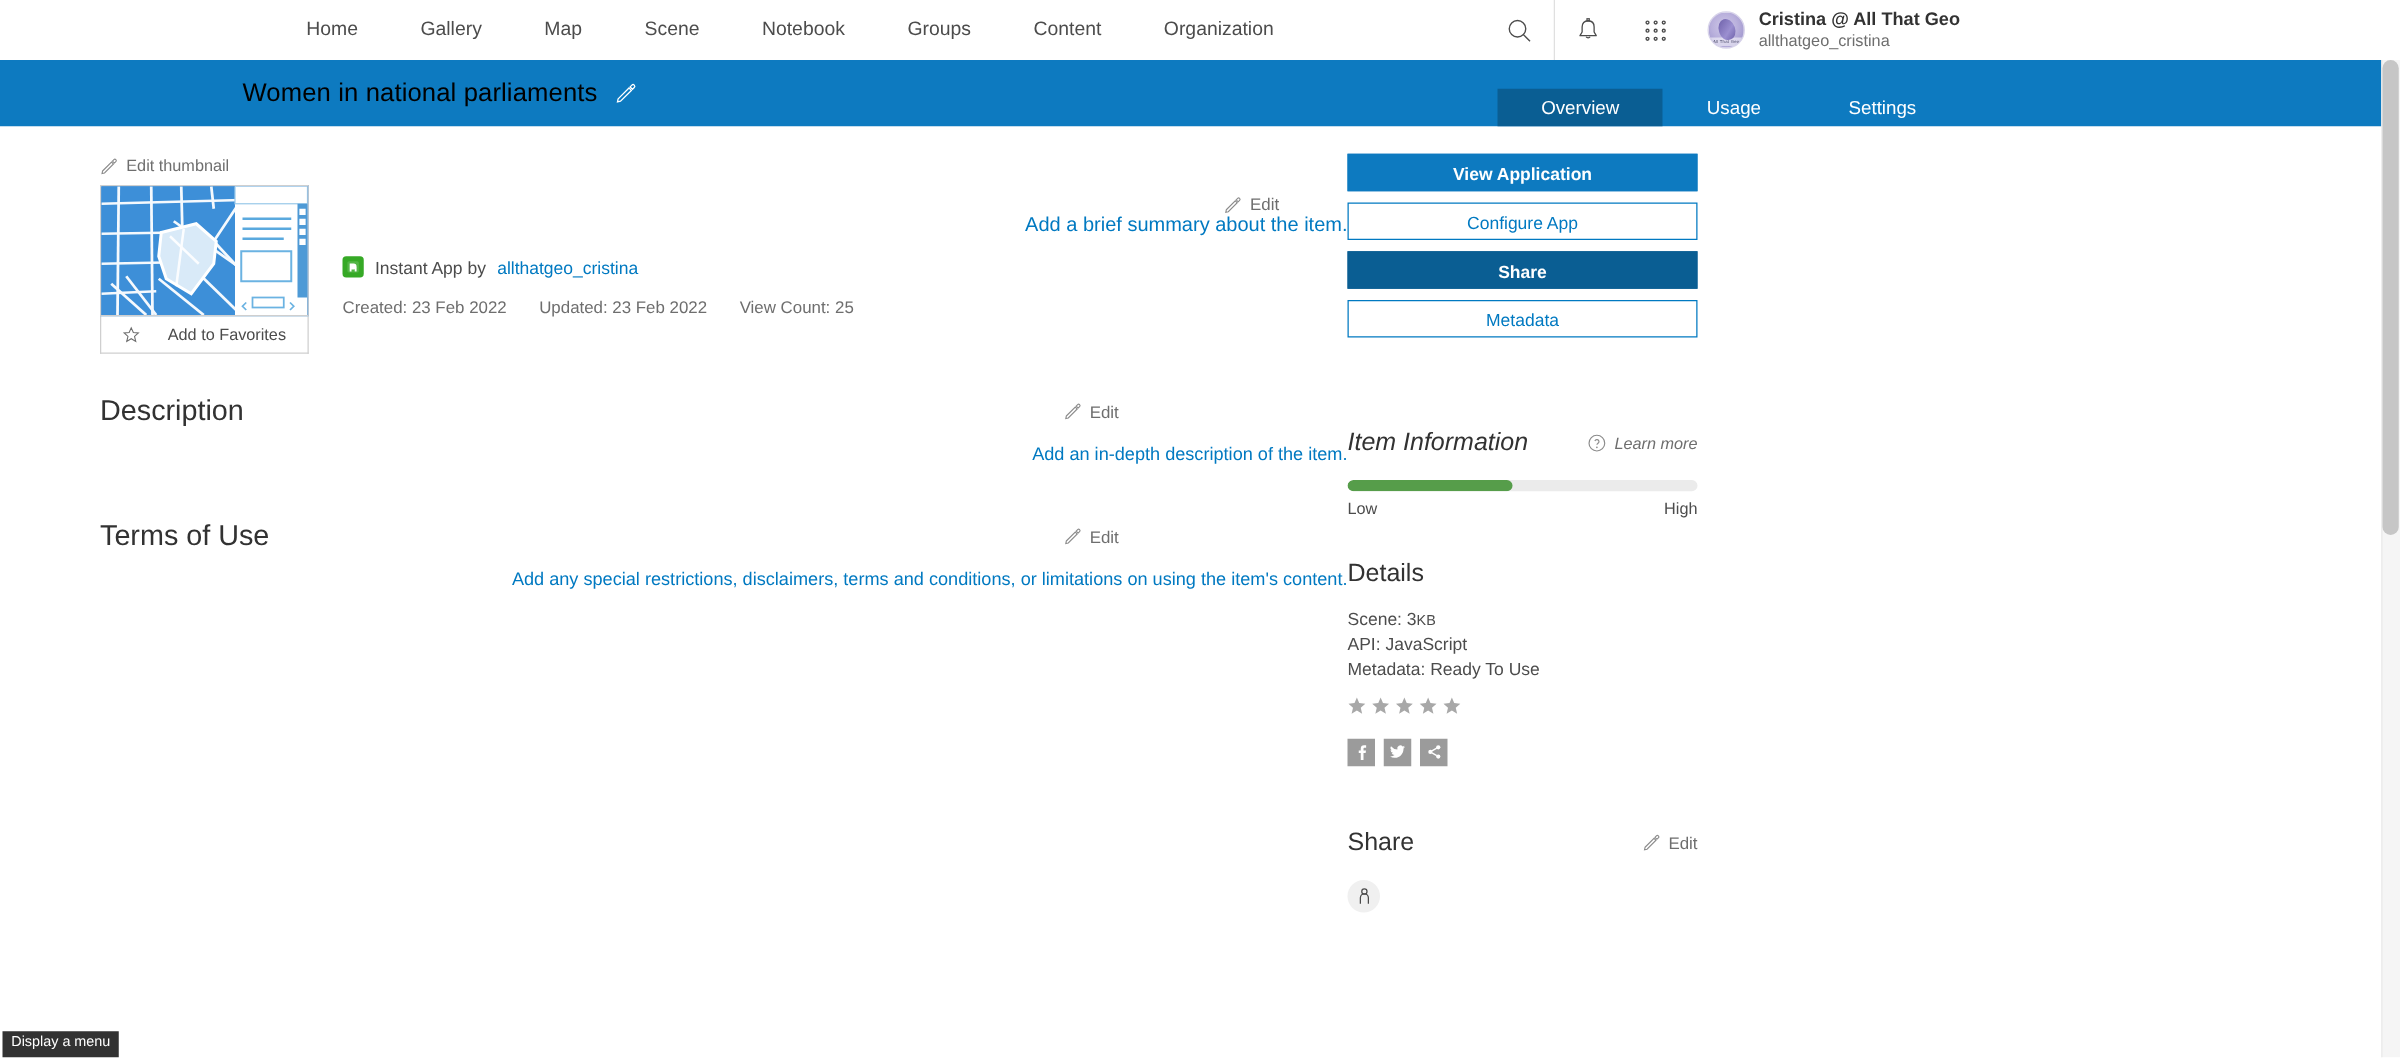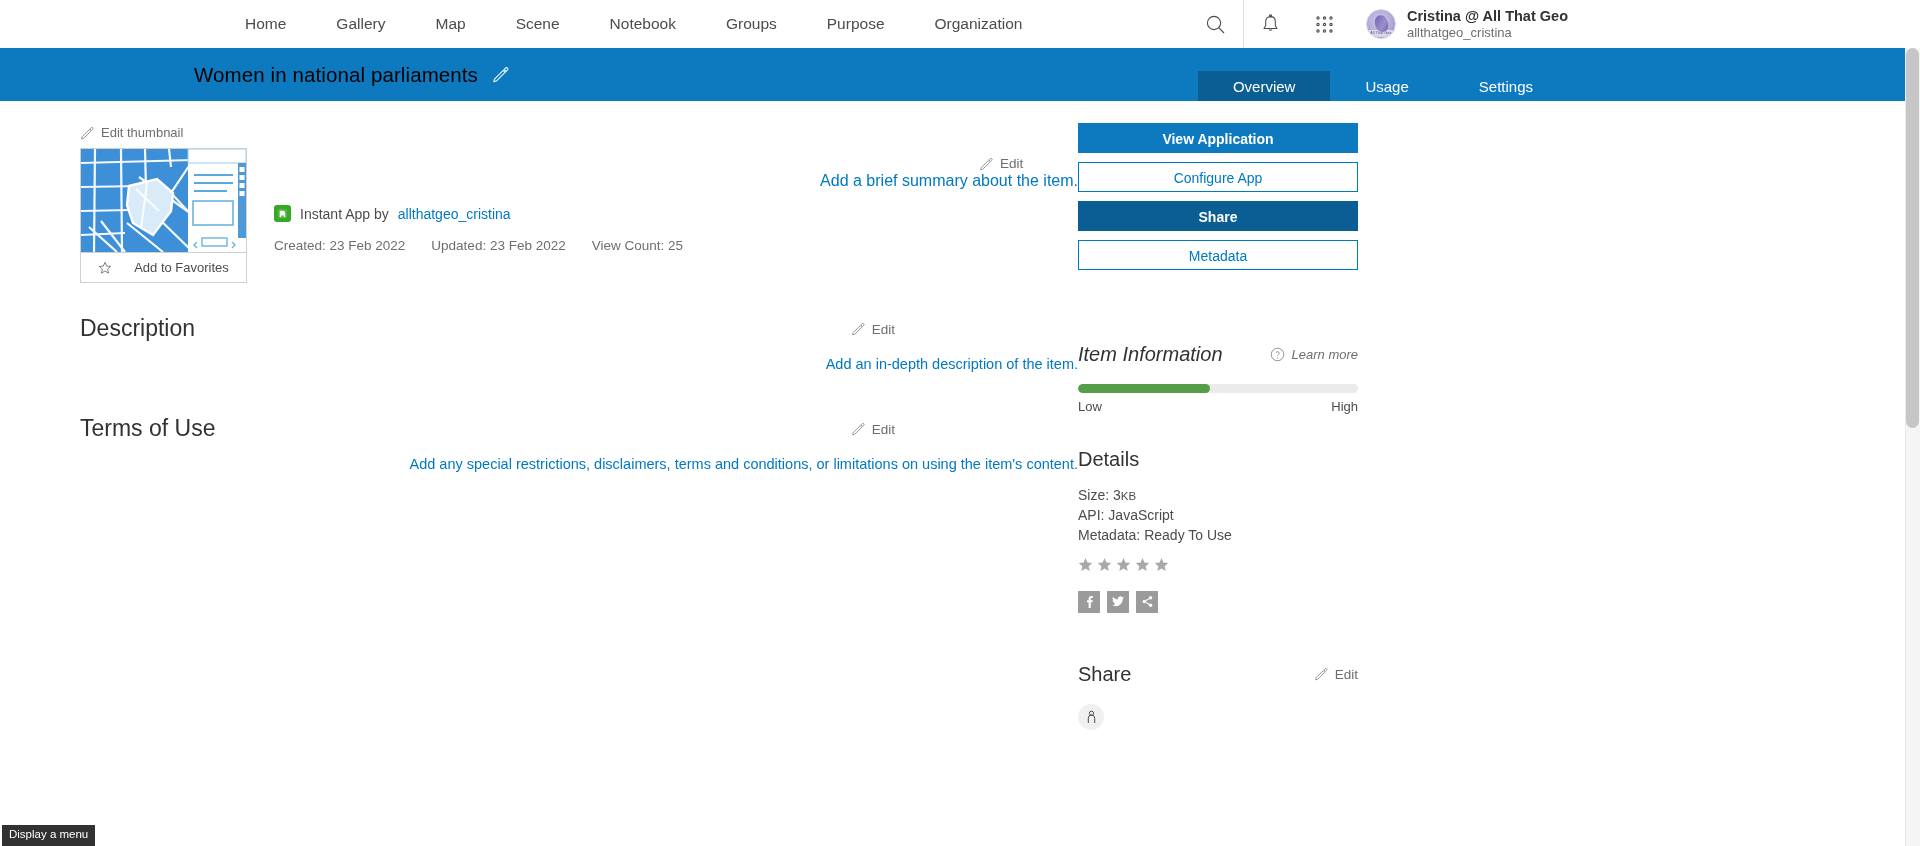--- a/index.html
+++ b/index.html
@@ -333,21 +333,21 @@
 <body>
 
 <div class="topnav">
   <nav class="nav-links">
     <span class="nav-link">Home</span>
     <span class="nav-link">Gallery</span>
     <span class="nav-link">Map</span>
     <span class="nav-link">Scene</span>
     <span class="nav-link">Notebook</span>
     <span class="nav-link">Groups</span>
-    <span class="nav-link">Purpose</span>
+    <span class="nav-link">Content</span>
     <span class="nav-link">Organization</span>
   </nav>
 
   <div class="nav-right">
     <div class="icon-btn">
       <svg width="21" height="21" viewBox="0 0 21 21">
         <circle cx="9" cy="9" r="6.6" fill="none" stroke="#4c4c4c" stroke-width="1.1"></circle>
         <line x1="13.7" y1="13.7" x2="19" y2="19" stroke="#4c4c4c" stroke-width="1.1"></line>
       </svg>
     </div>
@@ -556,21 +556,21 @@
       <span>High</span>
     </div>
 
 
     <div class="details-head">
       <h3 class="rc-title">Details</h3>
     </div>
 
     <div class="details-lines">
       <div>
-        <span>Size:</span>
+        <span>Scene:</span>
         <span>3</span><span class="unit">KB</span>
       </div>
       <div>
         <span>API:</span>
         <span>JavaScript</span>
       </div>
       <div>
         <span>Metadata:</span>
         <span>Ready To Use</span>
       </div>

